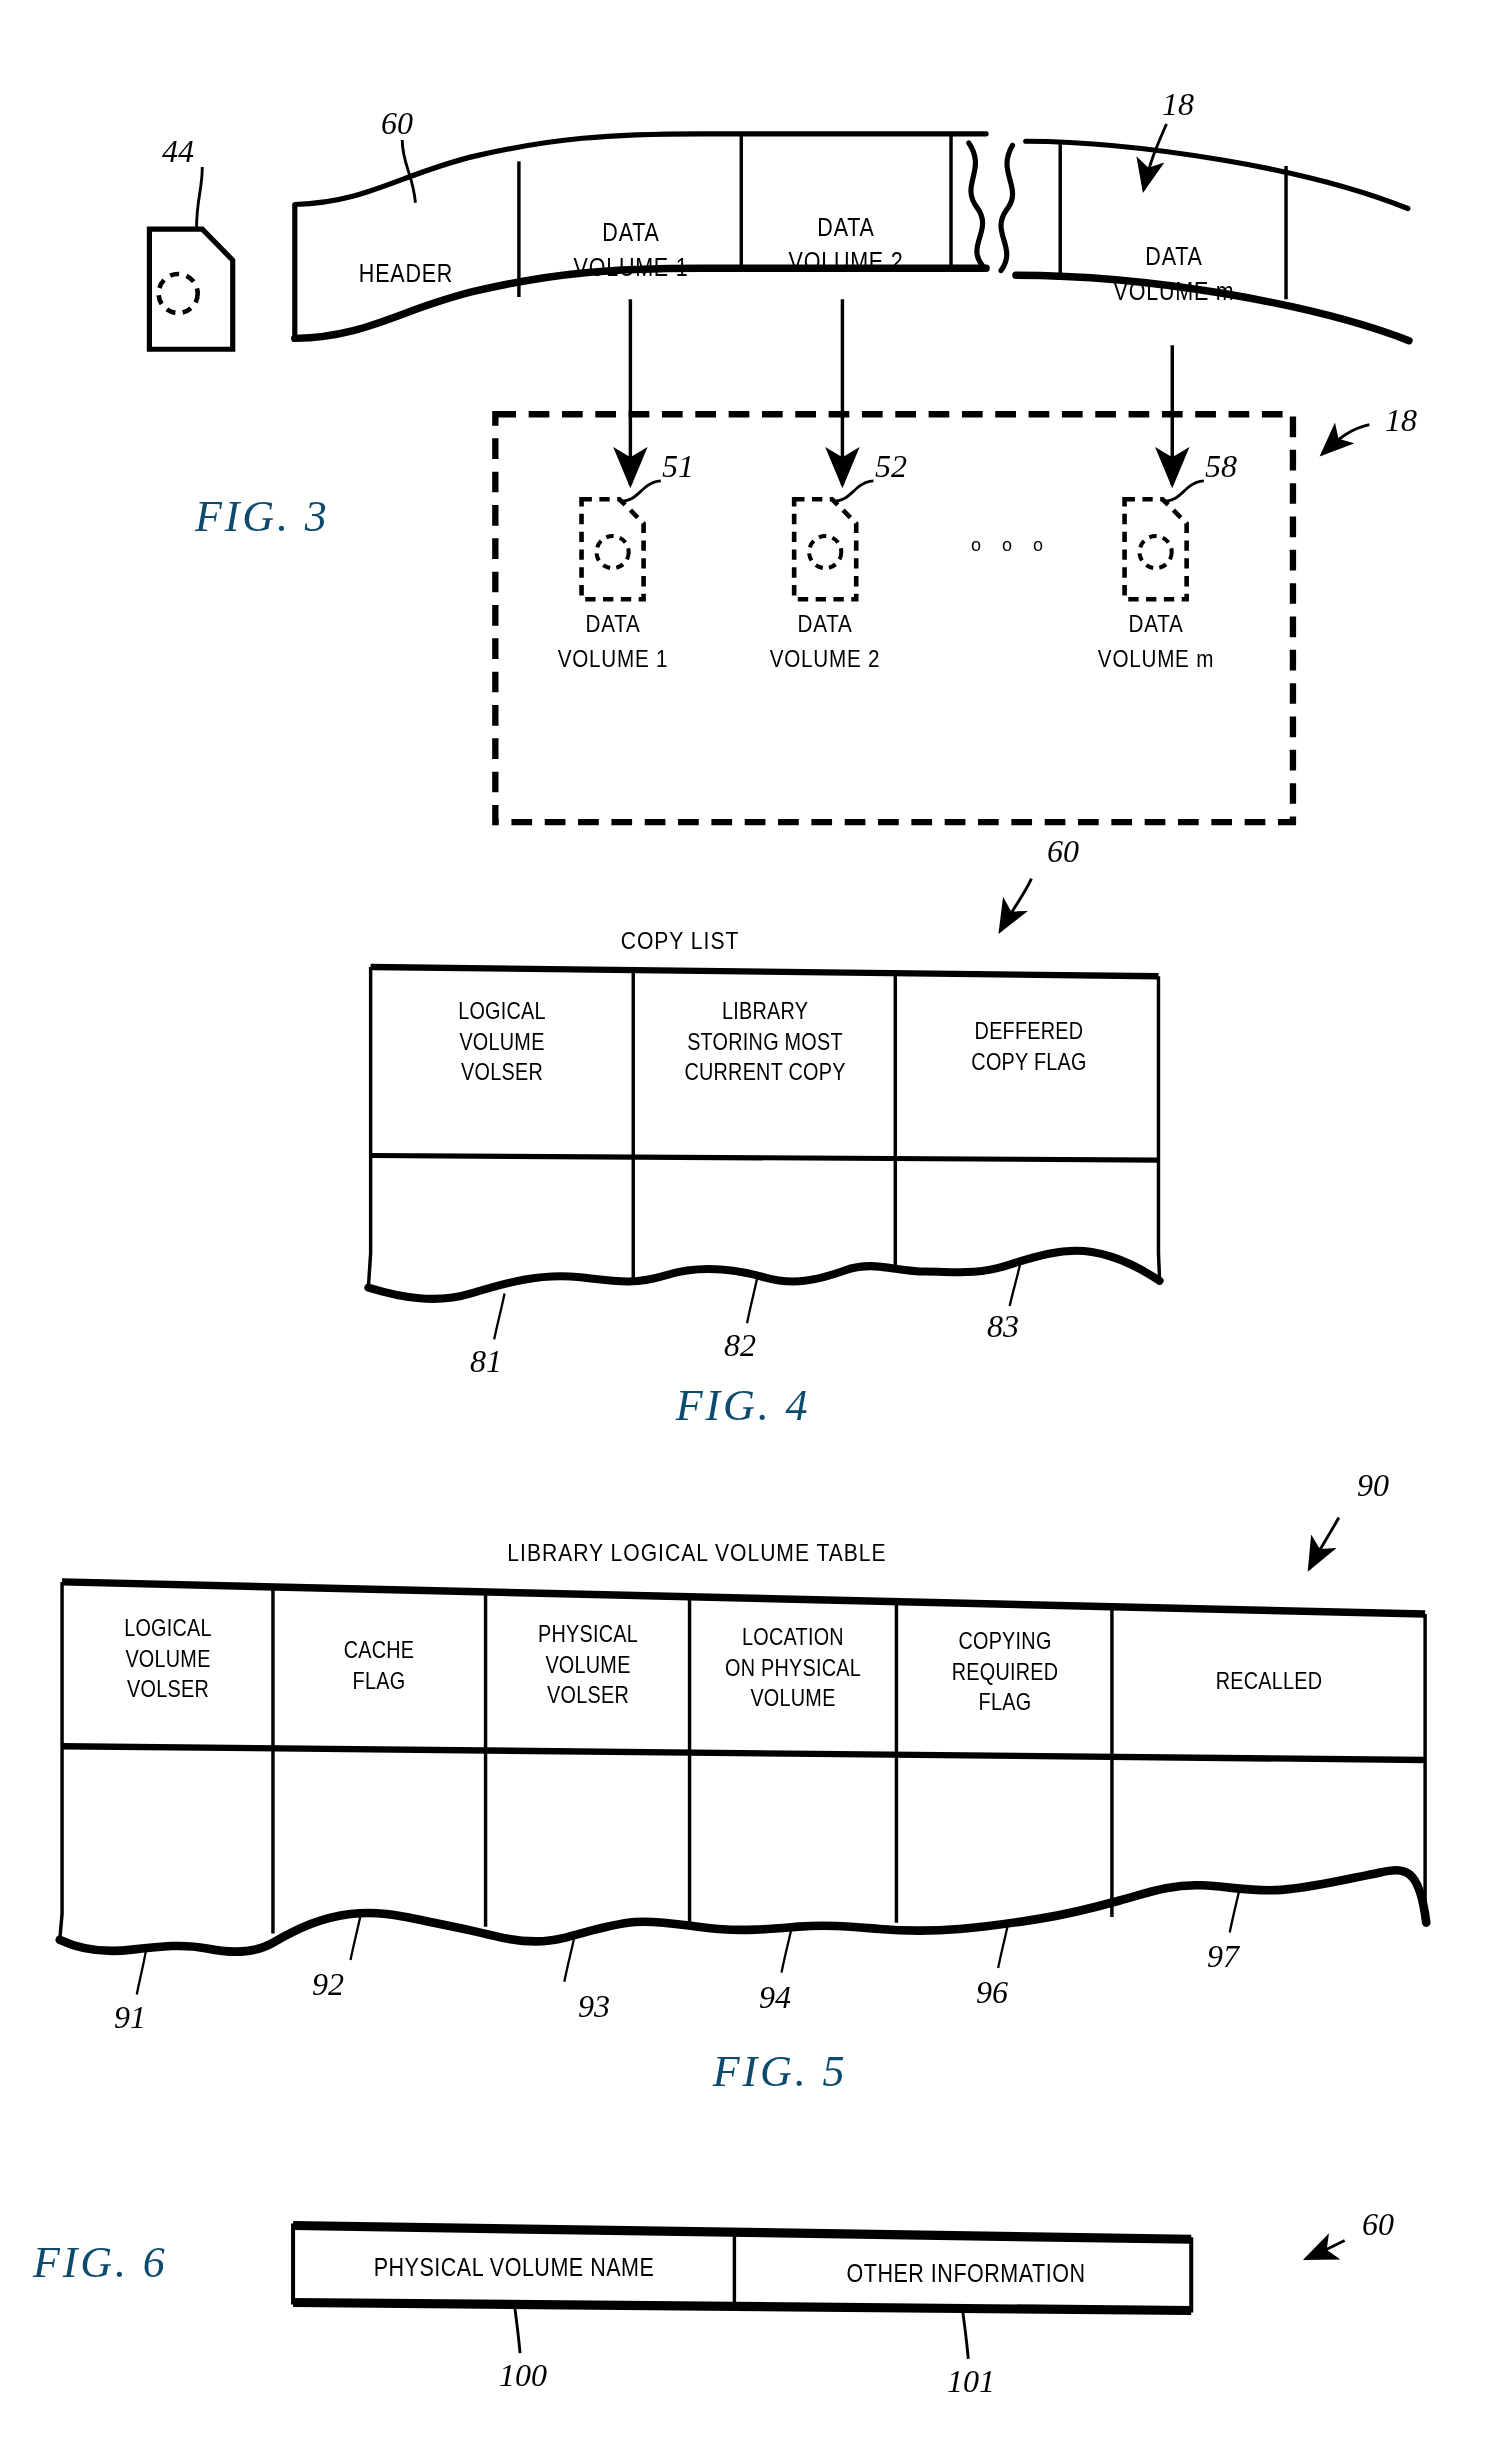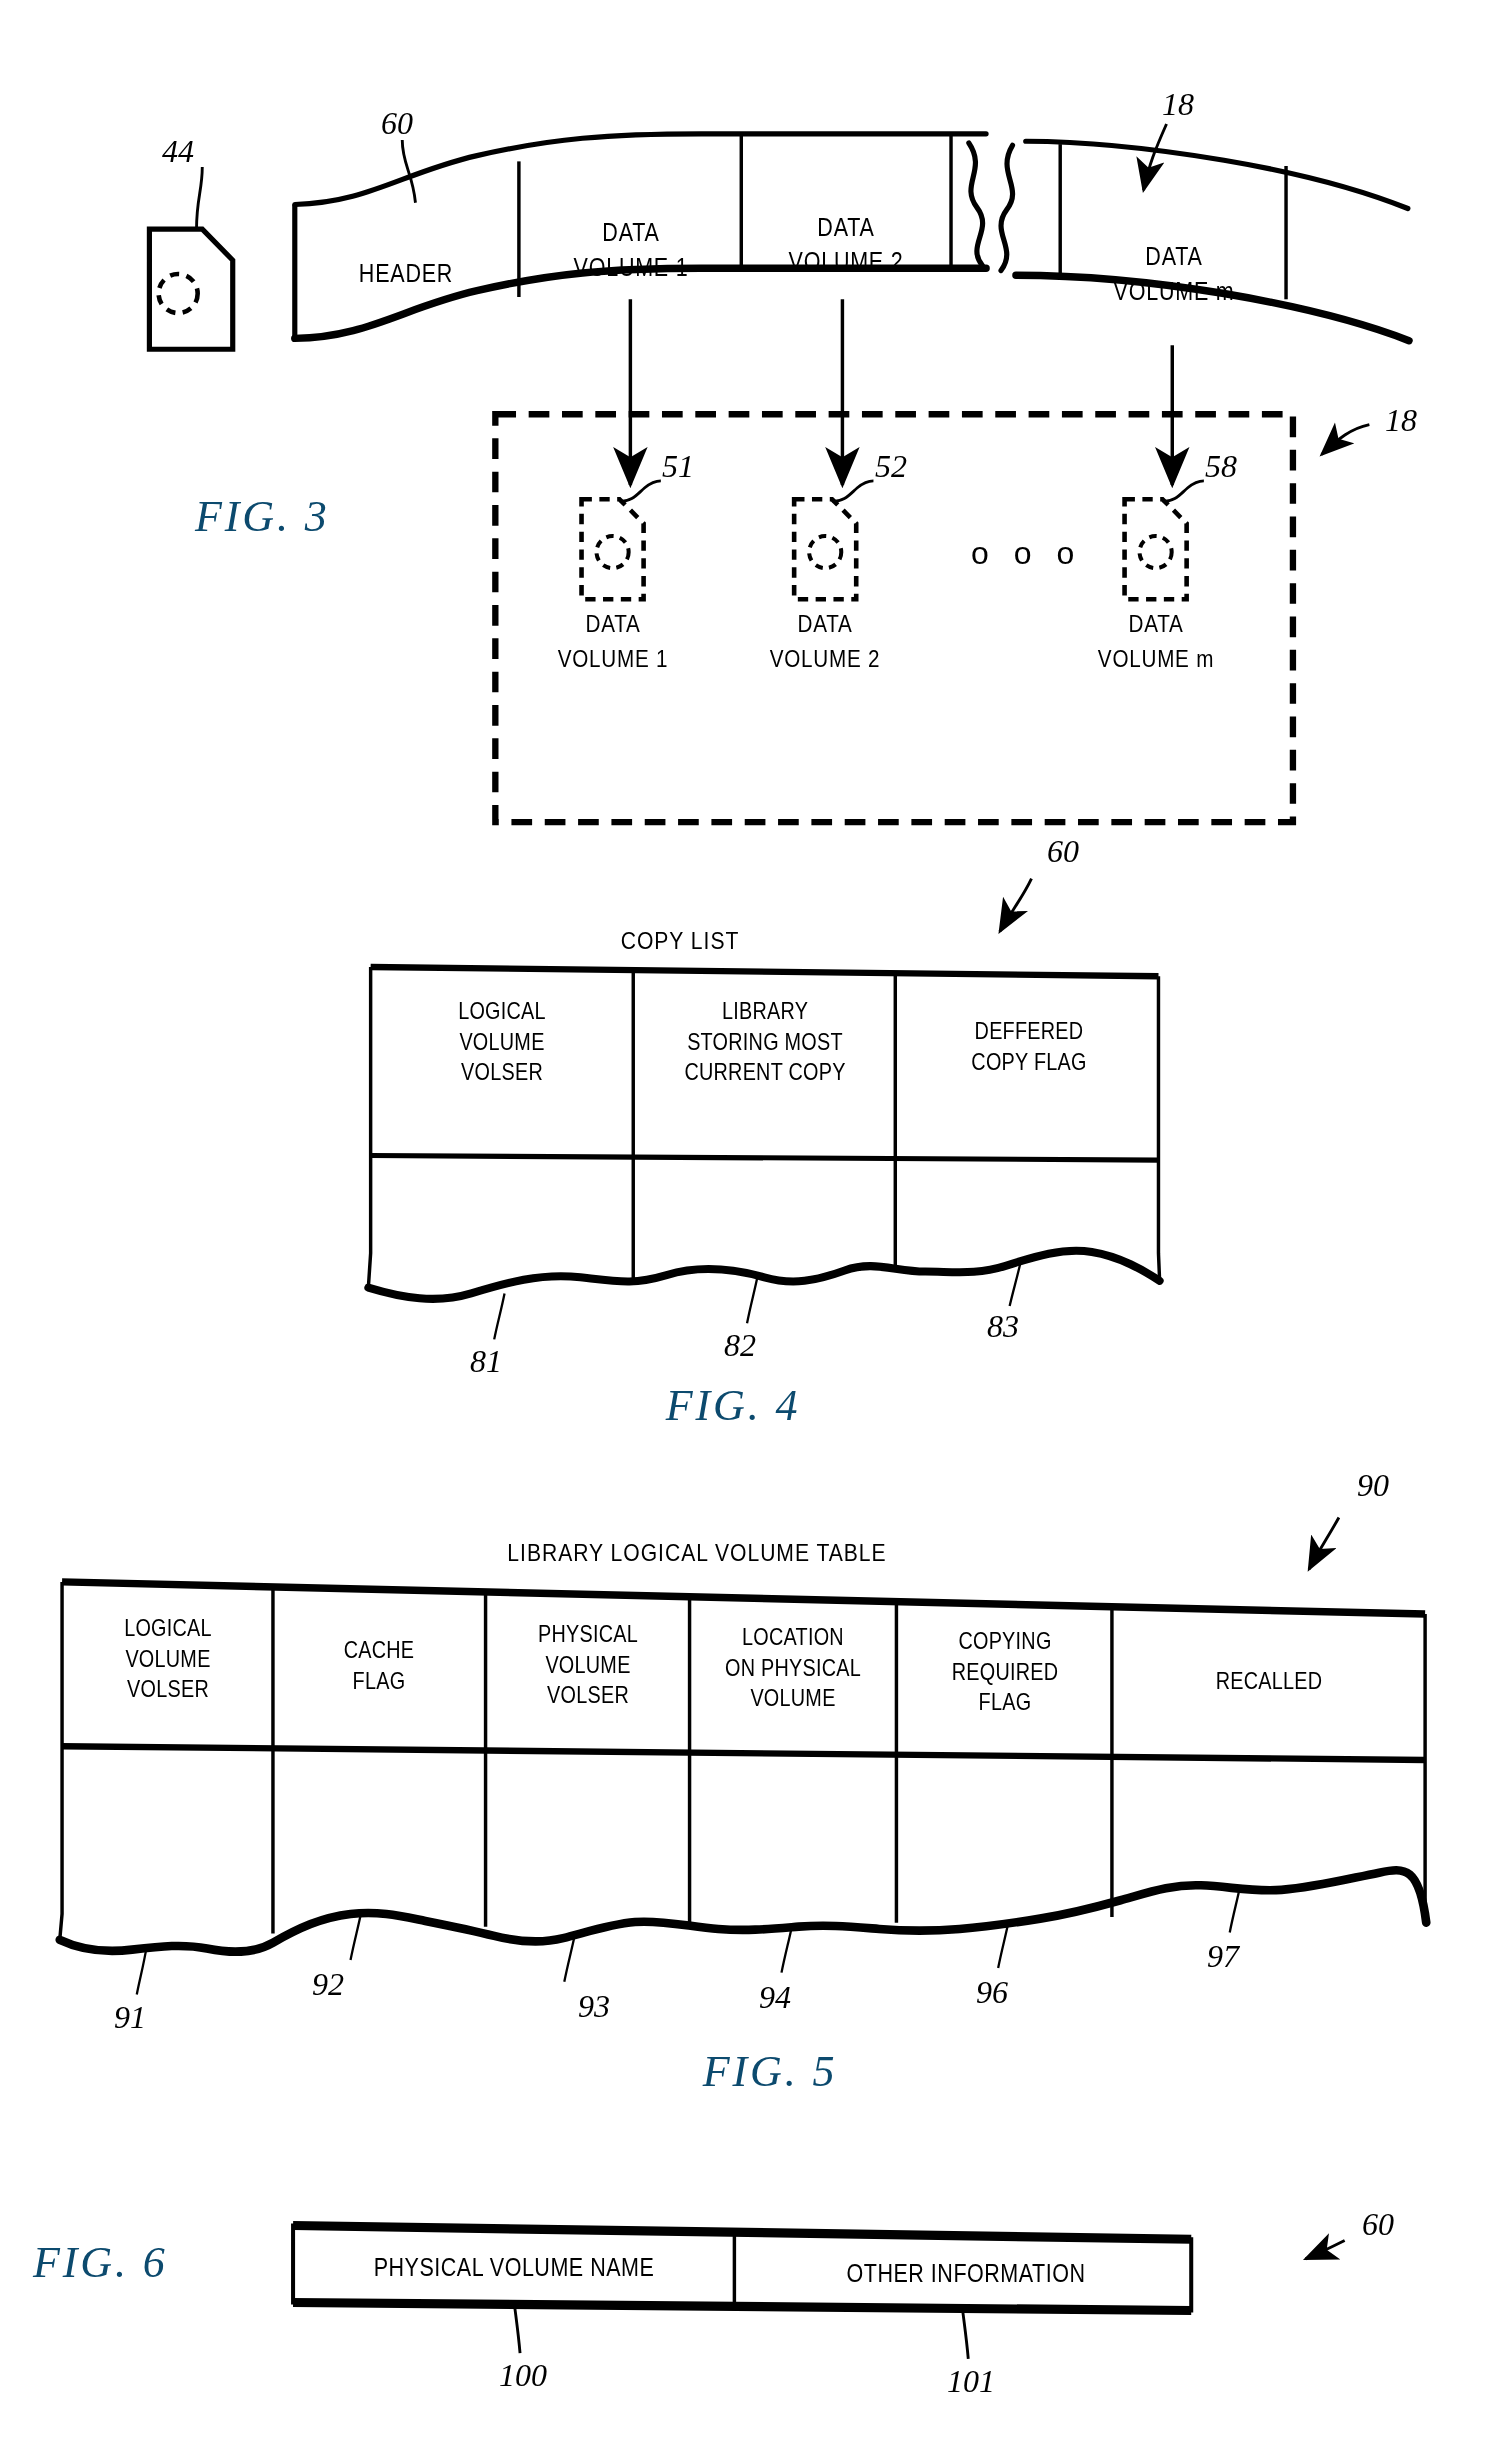--- a/index.html
+++ b/index.html
@@ -50,21 +50,21 @@
   .refnum.c { transform: translateX(-50%); }
   .figlabel {
     position: absolute;
     font-family: "Liberation Serif", serif;
     font-style: italic;
     font-size: 44px;
     letter-spacing: 2.9px;
     color: #0c4a6e;
     white-space: nowrap;
   }
-  .figlabel.c { transform: translateX(-50%); }
+  .figlabel.c { transform: translateX(-50%); margin-left: 10px; }
   .cellhead {
     position: absolute;
     text-align: center;
     font-family: "Liberation Sans", sans-serif;
     font-size: 23.6px;
     letter-spacing: 0.3px;
     color: #000;
     line-height: 1.30;
     transform: translateX(-50%) scaleX(0.84);
     transform-origin: center top;
@@ -76,21 +76,21 @@
     font-size: 24px;
     letter-spacing: 1.1px;
     color: #000;
     white-space: nowrap;
     transform: translateX(-50%) scaleX(0.88);
     transform-origin: center top;
   }
   .dots {
     position: absolute;
     font-family: "Liberation Sans", sans-serif;
-    font-size: 32px;
+    font-size: 18px;
     letter-spacing: 8px;
     color: #000;
   }
 </style>
 </head>
 <body>
 
 <div class="sheet">
 
   <svg class="layer" viewBox="0 0 2626 4241">

